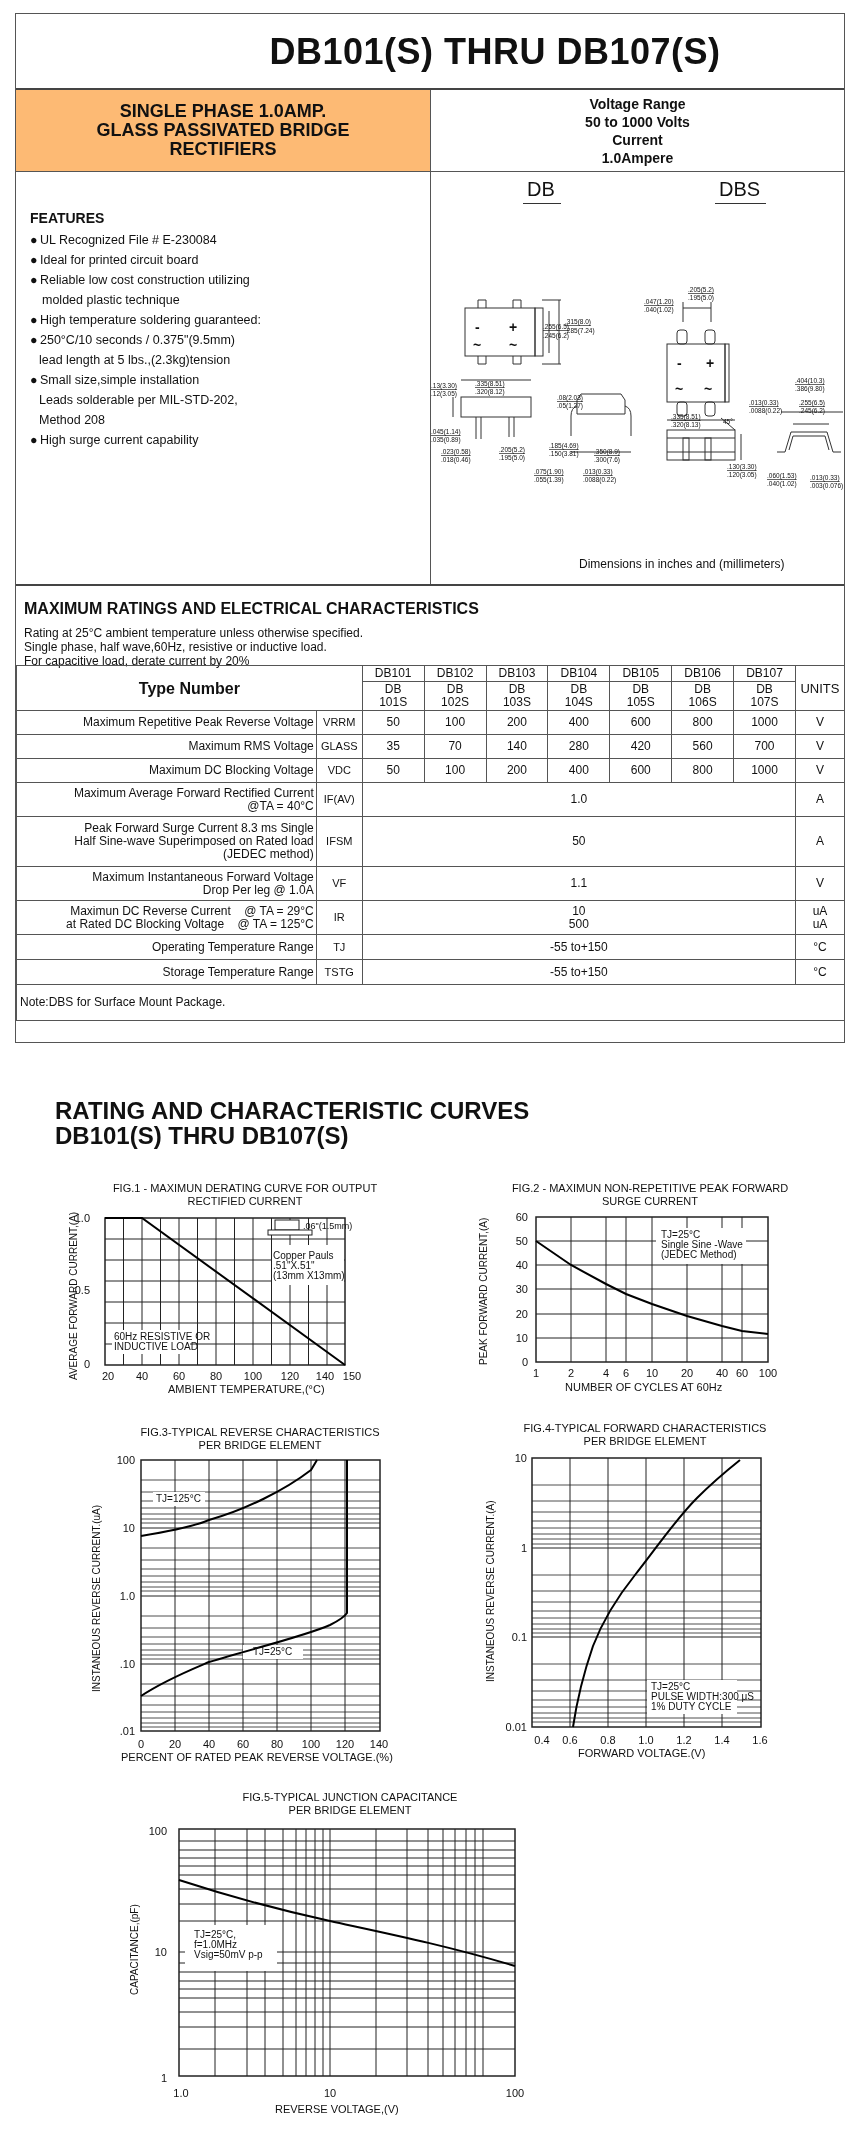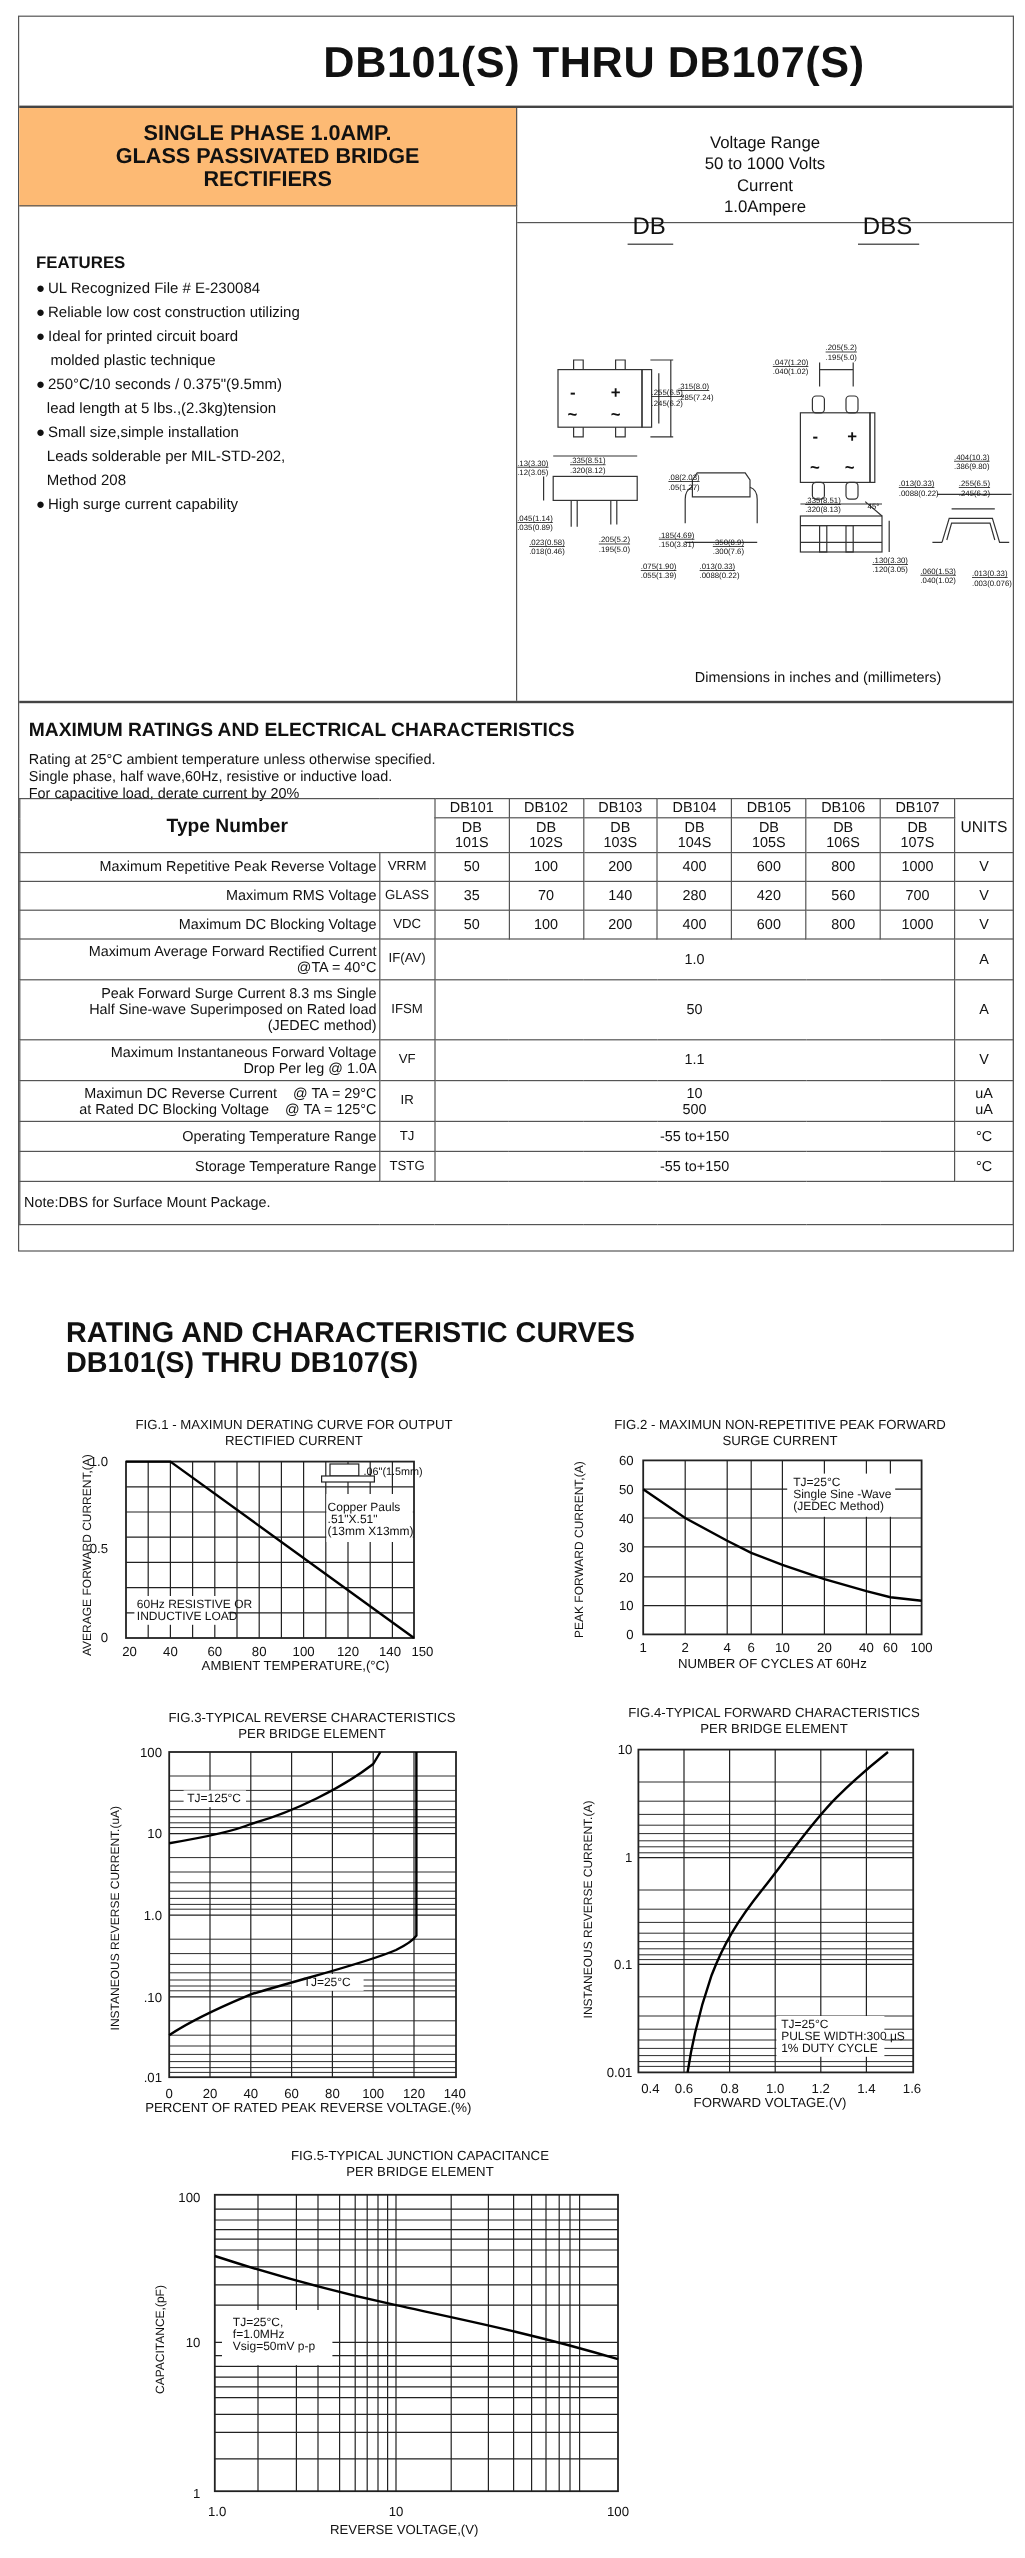--- a/index.html
+++ b/index.html
@@ -1,21 +1,21 @@
 <!DOCTYPE html>
 <html><head>
 <meta charset="utf-8">
 <style>
   * { box-sizing: border-box; margin: 0; padding: 0; }
   body { width: 854px; height: 2132px; background: #fff; font-family: "Liberation Sans", sans-serif; color: #111; position: relative; overflow: hidden; }
   .frame { position: absolute; left: 15px; top: 13px; width: 830px; height: 1030px; border: 1px solid #555; }
   .title-row { position: absolute; left: 0; top: 0; width: 828px; height: 76px; border-bottom: 2px solid #444; }
   .main-title { position: absolute; left: 0; top: 17px; width: 828px; text-align: center; padding-left: 130px; font-size: 36px; font-weight: bold; letter-spacing: 0.5px; font-family: "Liberation Sans", sans-serif; }
   .sub-left { position: absolute; left: 0; top: 76px; width: 415px; height: 82px; background: #fdba74; border-right: 1px solid #555; border-bottom: 1px solid #555; display: flex; flex-direction: column; justify-content: center; align-items: center; font-weight: bold; font-size: 18px; line-height: 19px; text-align: center; }
-  .sub-right { position: absolute; left: 415px; top: 90px; width: 413px; height: 82px; border-bottom: 1px solid #555; display: flex; flex-direction: column; justify-content: center; align-items: center; font-weight: normal; font-size: 14px; line-height: 18px; text-align: center; }
+  .sub-right { position: absolute; left: 415px; top: 76px; width: 413px; height: 82px; border-bottom: 1px solid #555; display: flex; flex-direction: column; justify-content: center; align-items: center; font-weight: bold; font-size: 14px; line-height: 18px; text-align: center; }
   .features { position: absolute; left: 0; top: 158px; width: 415px; height: 412px; border-right: 1px solid #555; padding: 38px 0 0 14px; }
   .features h3 { font-size: 14px; font-weight: bold; margin-bottom: 4px; }
   .features li { list-style: none; font-size: 12.5px; line-height: 20px; }
   .features li .b { display: inline-block; width: 10px; }
   .features li.cont { padding-left: 12px; }
   .features li.cont2 { padding-left: 9px; }
   .drawings { position: absolute; left: 415px; top: 158px; width: 413px; height: 412px; }
   .pkg-label { position: absolute; font-size: 20px; top: 6px; }
   .pkg-label::after { content: ""; position: absolute; left: -4px; right: -6px; bottom: -3px; border-bottom: 1px solid #333; }
   .dim-note { position: absolute; left: 148px; top: 385px; font-size: 12px; }
@@ -54,23 +54,24 @@
     <div>Voltage Range</div>
     <div>50 to 1000 Volts</div>
     <div>Current</div>
     <div>1.0Ampere</div>
   </div>
 
   <div class="features">
     <h3>FEATURES</h3>
     <ul>
       <li><span class="b">●</span><span>UL Recognized File # E-230084</span></li>
+      <li><span class="b">●</span><span>Ideal for printed circuit board</span></li>
       <li><span class="b">●</span><span>Reliable low cost construction utilizing</span></li>
-      <li><span class="b">●</span><span>Ideal for printed circuit board</span></li>
       <li class="cont"><span>molded plastic technique</span></li>
+      <li><span class="b">●</span><span>High temperature soldering guaranteed:</span></li>
       <li><span class="b">●</span><span>250°C/10 seconds / 0.375"(9.5mm)</span></li>
       <li class="cont2"><span>lead length at 5 lbs.,(2.3kg)tension</span></li>
       <li><span class="b">●</span><span>Small size,simple installation</span></li>
       <li class="cont2"><span>Leads solderable per MIL-STD-202,</span></li>
       <li class="cont2"><span>Method 208</span></li>
       <li><span class="b">●</span><span>High surge current capability</span></li>
     </ul>
   </div>
 
   <div class="drawings">

